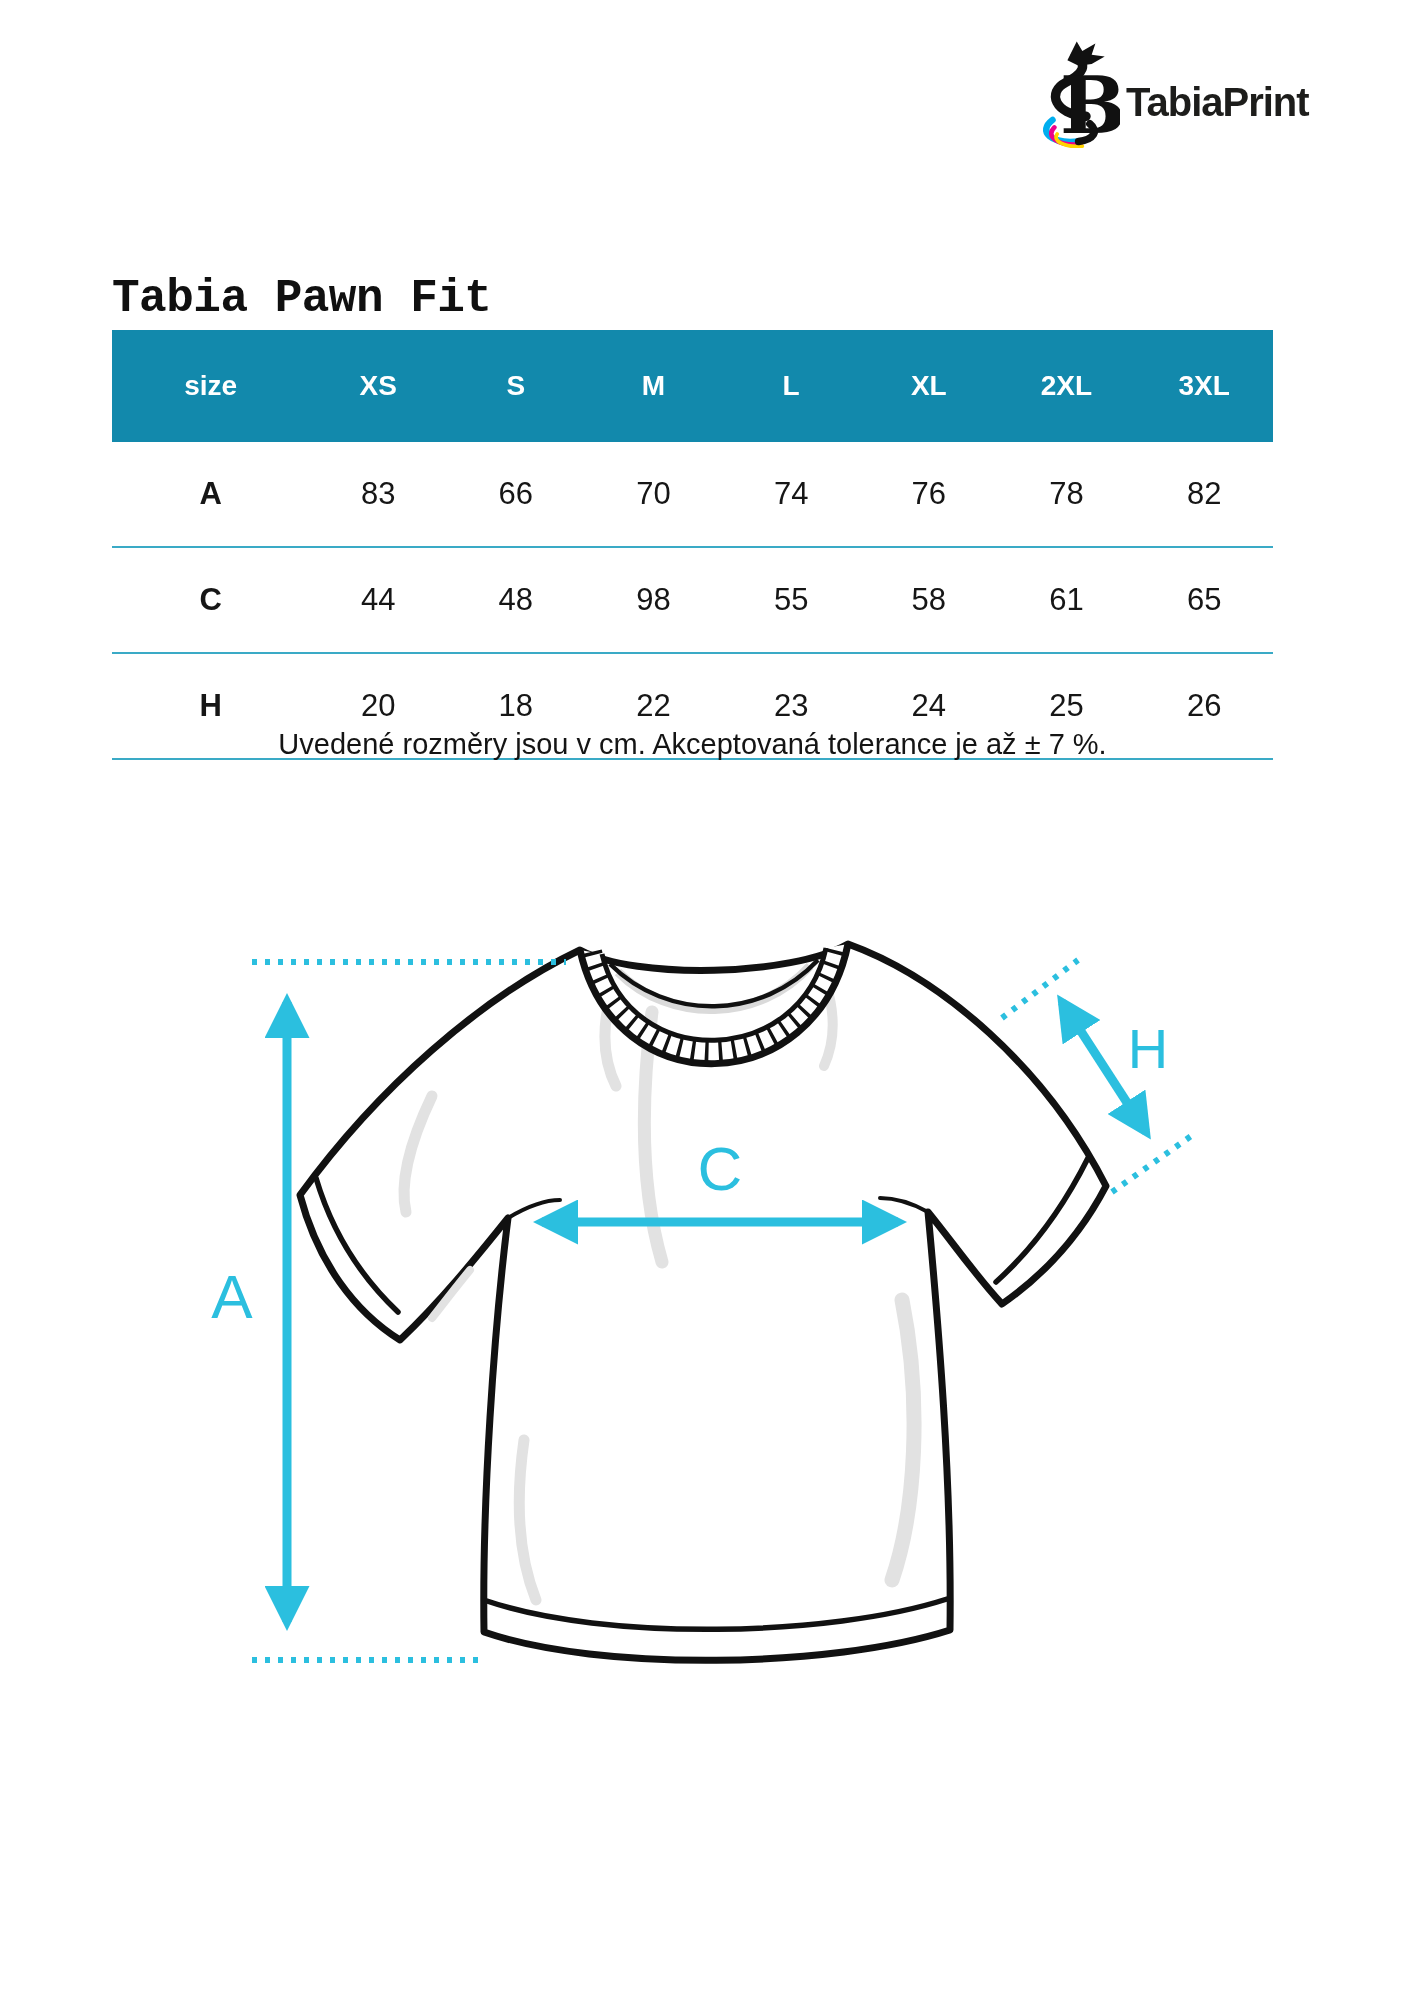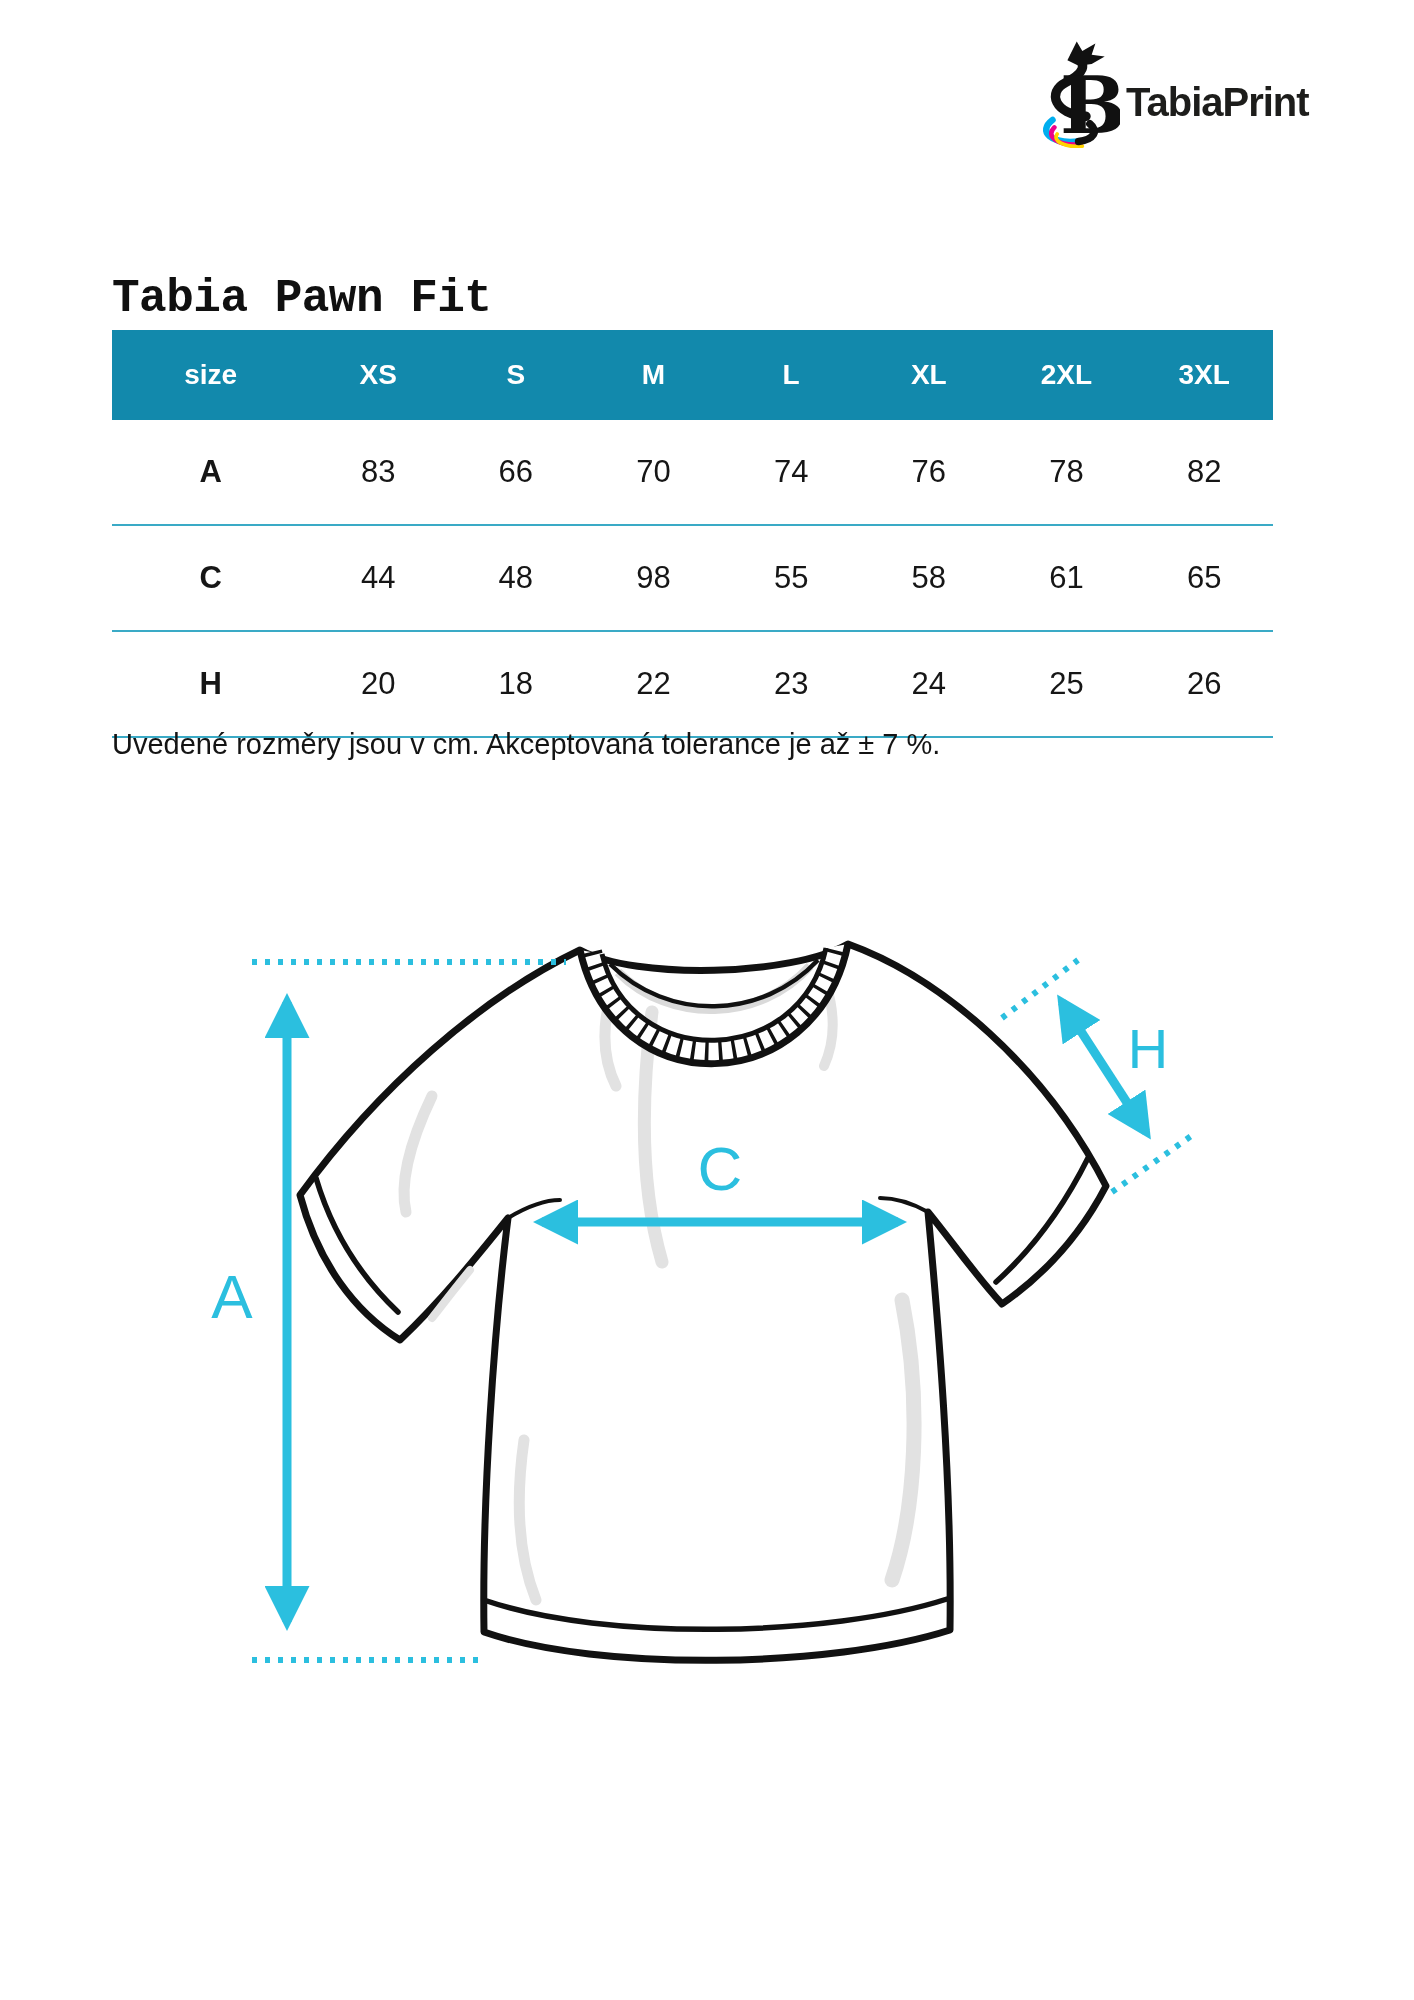--- a/index.html
+++ b/index.html
@@ -35,34 +35,34 @@
   
   .size-table-wrap { position:absolute; left:112px; top:330px; width:1161px; }
   table.size-table {
     border-collapse:collapse; table-layout:fixed; width:100%;
   }
   table.size-table col.c-label { width:17%; }
   table.size-table col.c-val   { width:11.857%; }
   table.size-table thead th {
     background:#1289AC; color:#ffffff;
     font-size:28px; font-weight:bold;
-    height:78px; text-align:center; padding:6px;
+    height:78px; text-align:center; padding:17px;
   }
   table.size-table tbody td {
     height:104px; text-align:center; vertical-align:middle;
     font-size:31px; color:#161616;
     border-bottom:2px solid #3AAAC6;
     background:#ffffff; padding:0;
   }
   table.size-table tbody td.row-label { font-weight:bold; }
 
   
   .note {
     position:absolute; left:112px; top:728px; width:1161px;
-    font-size:29px; color:#141414;
+    text-align:center; font-size:29px; color:#141414;
   }
 
   
   .diagram { position:absolute; left:150px; top:880px; }
   .diagram text.meas-label {
     font-family:"Liberation Sans", sans-serif;
     fill:#2BBFDF;
   }
 </style>
 </head>

